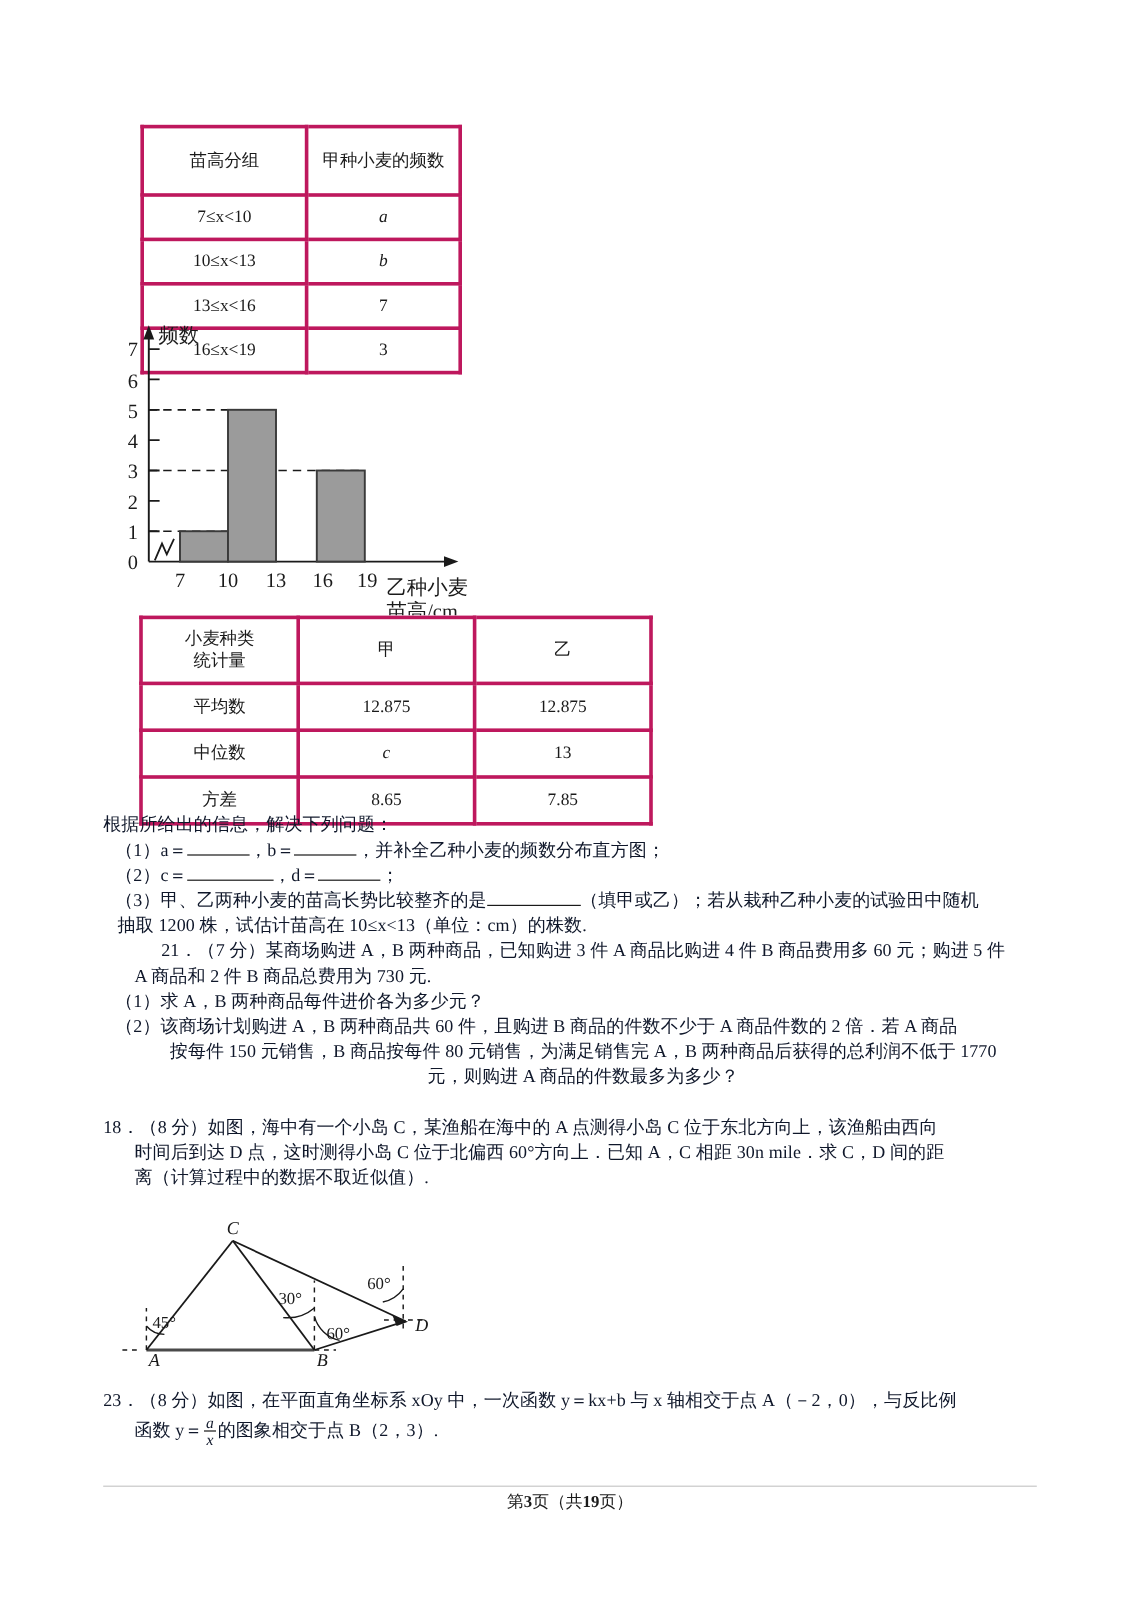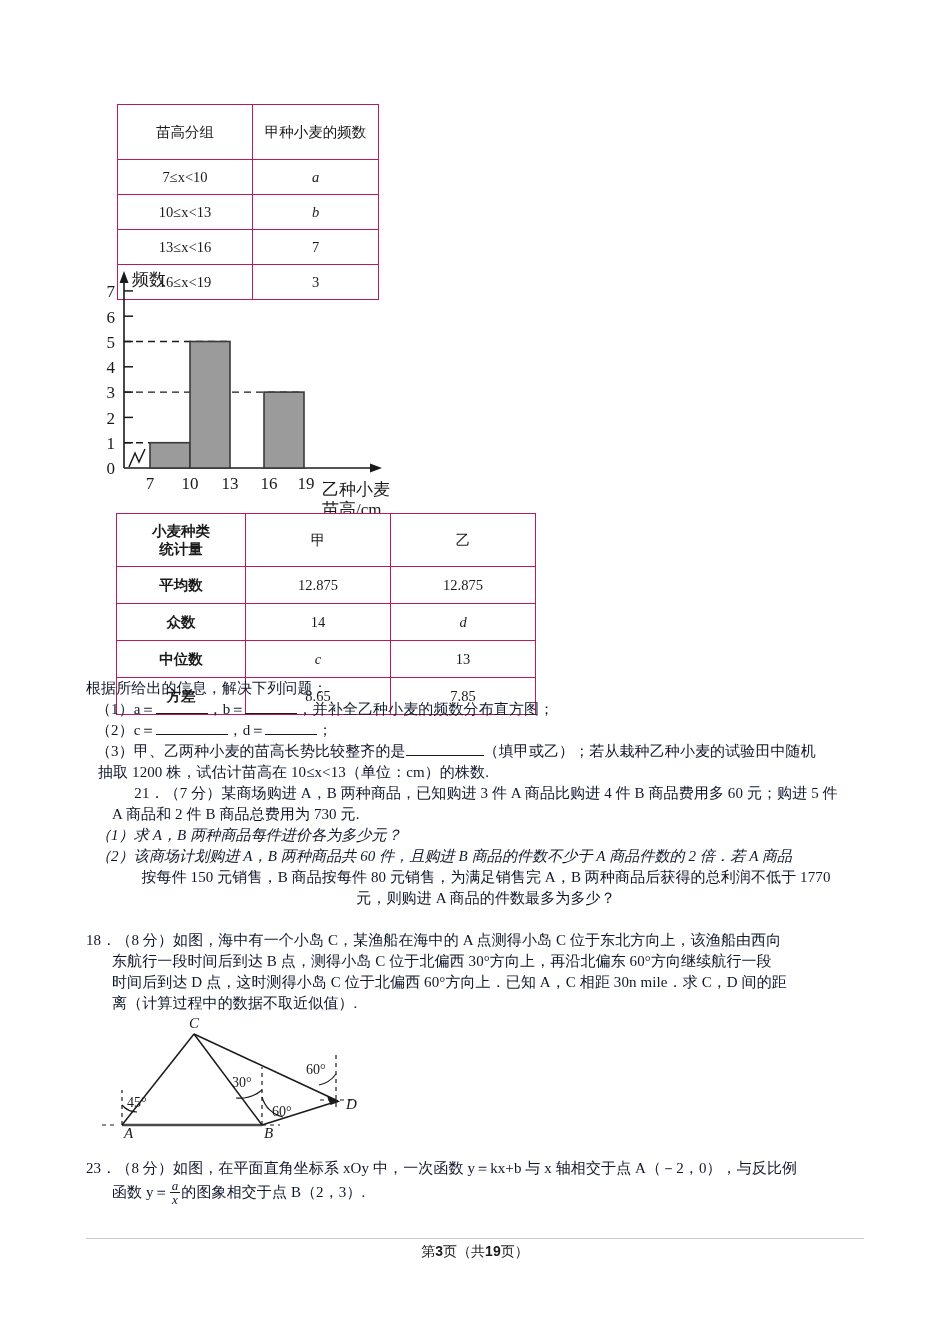--- a/index.html
+++ b/index.html
@@ -22,21 +22,21 @@
     height: 1344px;
   }
 
   
   table.stat {
     border-collapse: collapse;
     font-size: 14.5px;
     background: #fff;
   }
   table.stat td {
-    border: 1px solid #be185d;
+    border: 3px solid #be185d;
     text-align: center;
     vertical-align: middle;
     padding: 4px 6px;
     line-height: 1.25;
     color: #1a1a1a;
     font-family: "Liberation Serif", serif;
   }
   .ital { font-style: italic; font-family: "Liberation Serif", serif; }
 
   
@@ -59,21 +59,21 @@
     height: 250px;
   }
 
   
   #table2-wrap {
     position: absolute;
     left: 116px;
     top: 513px;
   }
   #table2 td { height: 28px; }
-  #table2 td.c1 { width: 116px; font-weight: bold; }
+  #table2 td.c1 { width: 116px; }
   #table2 td.c2 { width: 132px; }
   #table2 td.c3 { width: 132px; }
   #table2 tr.hdr td { height: 44px; }
 
   
   .txt {
     position: absolute;
     font-size: 15px;
     line-height: 21px;
     color: #0f172a;
@@ -91,21 +91,21 @@
   .bold { font-weight: bold; }
 
   #q20ans { left: 86px; top: 678px; width: 800px; }
   #q20ans .l { display: block; }
   #q20ans .ind { padding-left: 10px; }
   #q20ans .ind2 { padding-left: 0px; margin-left: 12px; }
 
   #q21 { left: 86px; top: 783px; width: 800px; }
   #q21 .hang { display: block; text-indent: 0; text-align: center; }
   #q21 .l2 { display: block; padding-left: 26px; }
-  #q21 .l3 { display: block; padding-left: 10px; font-style: italic; }
+  #q21 .l3 { display: block; padding-left: 10px; }
 
   #sec5 { left: 86px; top: 908px; width: 800px; font-weight: bold; font-size: 15.5px; }
 
   #q22 { left: 86px; top: 930px; width: 800px; }
   #q22 .l2 { display: block; padding-left: 26px; }
 
   #q23 { left: 86px; top: 1158px; width: 800px; }
   #q23 .l2 { display: block; padding-left: 26px; }
 
   
@@ -131,21 +131,21 @@
 
   
   #footer {
     position: absolute;
     left: 0;
     top: 1243px;
     width: 950px;
     text-align: center;
     font-size: 14px;
     color: #1a1a1a;
-    font-family: Liberation Sans, sans-serif;
+    font-family: Liberation Serif, serif;
   }
   #footer .num { font-weight: bold; }
   #footer-rule {
     position: absolute;
     left: 86px;
     top: 1238px;
     width: 778px;
     height: 1px;
     background: #c8c8c8;
   }
@@ -246,25 +246,20 @@
           <span>小麦种类</span><br>
           <span>统计量</span>
         </td>
         <td class="c2">甲</td>
         <td class="c3">乙</td>
       </tr>
       <tr>
         <td class="c1">平均数</td>
         <td class="c2">12.875</td>
         <td class="c3">12.875</td>
-      </tr>
-      <tr>
-        <td class="c1">众数</td>
-        <td class="c2">14</td>
-        <td class="c3 ital">d</td>
       </tr>
       <tr>
         <td class="c1">中位数</td>
         <td class="c2 ital">c</td>
         <td class="c3">13</td>
       </tr>
       <tr>
         <td class="c1">方差</td>
         <td class="c2">8.65</td>
         <td class="c3">7.85</td>
@@ -292,21 +287,20 @@
     <span class="l2">A 商品和 2 件 B 商品总费用为 730 元.</span>
     <span class="l3">（1）求 A，B 两种商品每件进价各为多少元？</span>
     <span class="l3">（2）该商场计划购进 A，B 两种商品共 60 件，且购进 B 商品的件数不少于 A 商品件数的 2 倍．若 A 商品</span>
     <span class="hang">按每件 150 元销售，B 商品按每件 80 元销售，为满足销售完 A，B 两种商品后获得的总利润不低于 1770</span>
     <span class="hang">元，则购进 A 商品的件数最多为多少？</span>
   </div>
 
 
   <div class="txt" id="q22">
     <span class="l">18．（8 分）如图，海中有一个小岛 C，某渔船在海中的 A 点测得小岛 C 位于东北方向上，该渔船由西向</span>
-    <span class="l2">东航行一段时间后到达 B 点，测得小岛 C 位于北偏西 30°方向上，再沿北偏东 60°方向继续航行一段</span>
     <span class="l2">时间后到达 D 点，这时测得小岛 C 位于北偏西 60°方向上．已知 A，C 相距 30n mile．求 C，D 间的距</span>
     <span class="l2">离（计算过程中的数据不取近似值）.</span>
   </div>
 
   <div id="geo">
     <svg width="300" height="128" viewBox="0 0 300 128">
 
       <line x1="38" y1="113" x2="178" y2="113" stroke="#4a4a4a" stroke-width="2.4"></line>
 
       <line x1="18" y1="113" x2="34" y2="113" stroke="#1a1a1a" stroke-width="1.2" stroke-dasharray="4,4"></line>

